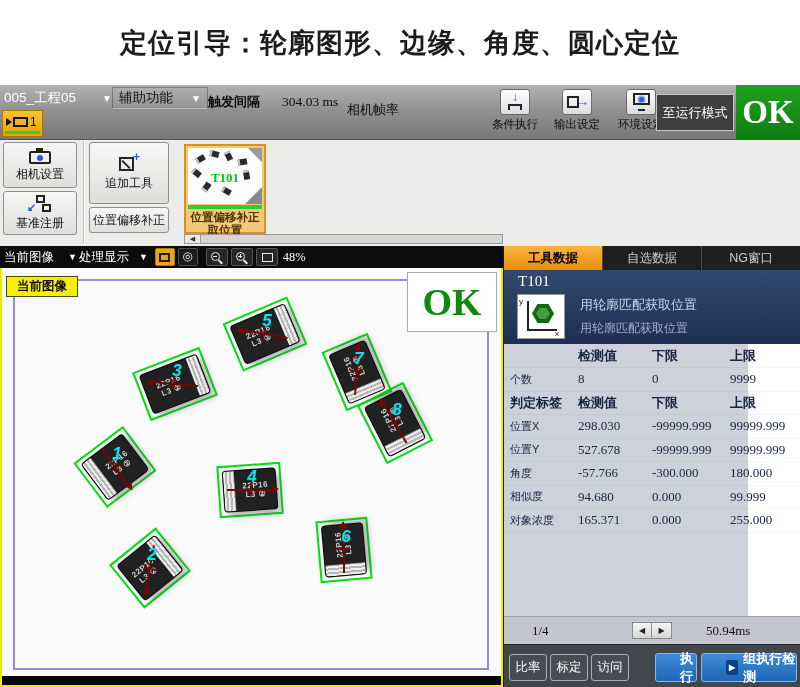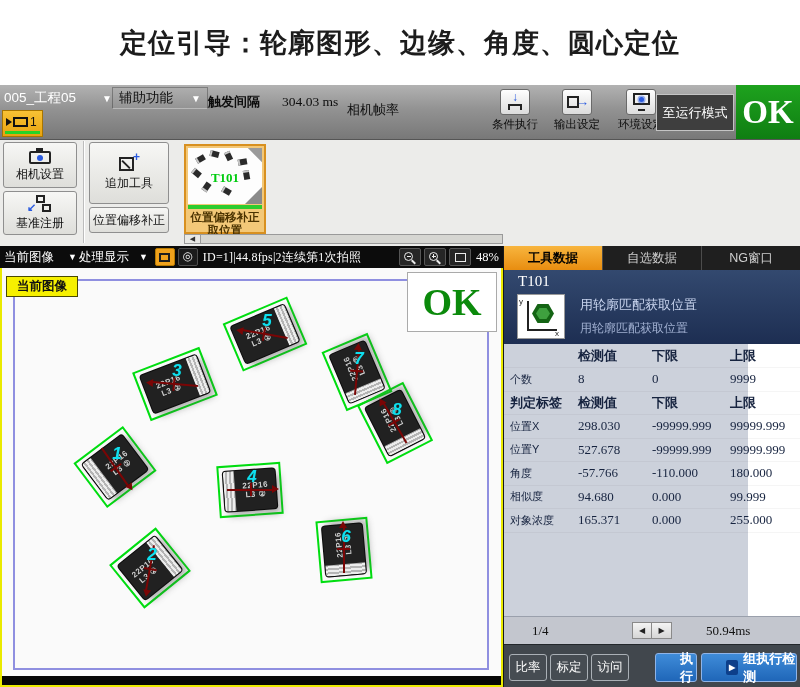--- a/index.html
+++ b/index.html
@@ -290,21 +290,20 @@
   <div class="viewarea">
     <div class="viewbar">
       <span style="margin-right:14px">当前图像</span>
       <span class="wdd" style="margin-right:2px">▼</span>
       <span style="margin-right:10px">处理显示</span>
       <span class="wdd" style="margin-right:4px">▼</span>
       <span class="roibtn">
           <span class="rq"></span>
         </span>
       <span class="livebtn">◎</span>
-      <span class="statustx">ID=1]|44.8fps|2连续第1次拍照</span>
       <span class="zbtn">
           <span class="lens"></span>
           <span class="hdl"></span>
           <span class="mi"></span>
         </span>
       <span class="zbtn">
           <span class="lens"></span>
           <span class="hdl"></span>
           <span class="mi"></span>
           <span class="pl"></span>
@@ -468,21 +467,21 @@
           </div>
           <div class="trow">
             <div class="tcell">位置Y</div>
             <div class="tcell num">527.678</div>
             <div class="tcell num">-99999.999</div>
             <div class="tcell num">99999.999</div>
           </div>
           <div class="trow">
             <div class="tcell">角度</div>
             <div class="tcell num">-57.766</div>
-            <div class="tcell num">-110.000</div>
+            <div class="tcell num">-300.000</div>
             <div class="tcell num">180.000</div>
           </div>
           <div class="trow">
             <div class="tcell">相似度</div>
             <div class="tcell num">94.680</div>
             <div class="tcell num">0.000</div>
             <div class="tcell num">99.999</div>
           </div>
           <div class="trow">
             <div class="tcell">对象浓度</div>

